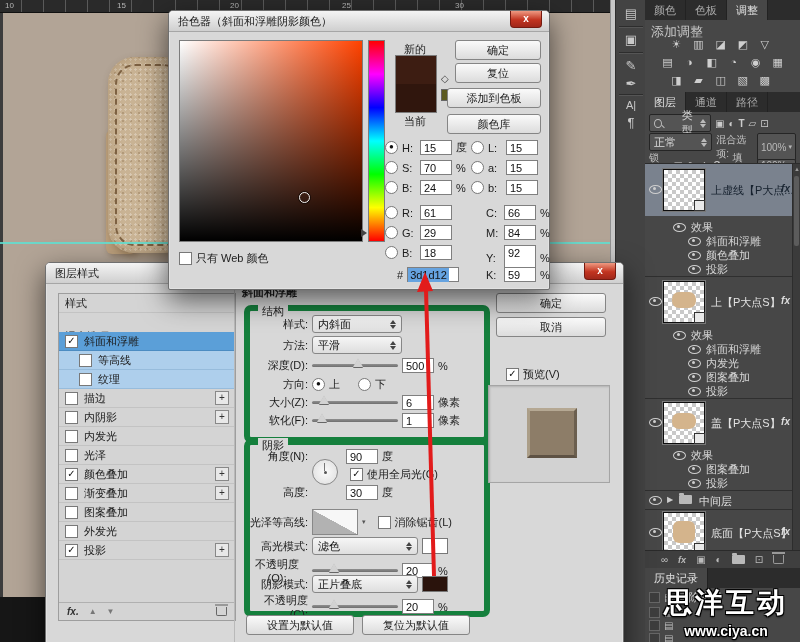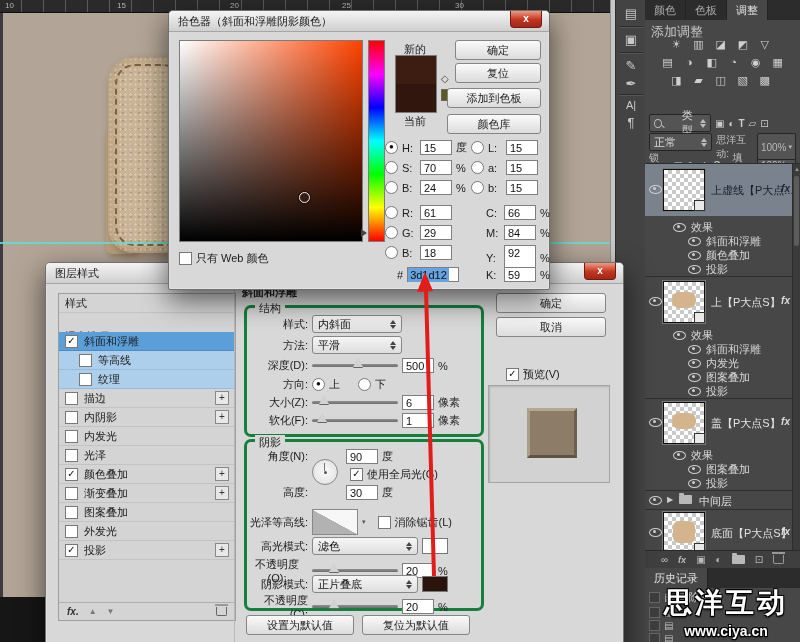--- a/index.html
+++ b/index.html
@@ -78,21 +78,21 @@
        font-size:11px;color:#1c1c1c;text-align:center;display:flex;align-items:center;justify-content:center;}
   .inp{background:#fff;border:1px solid #7f7f7f;font-size:11px;color:#111;padding:0 3px;
        line-height:15px;box-sizing:border-box;}
   .cb{display:inline-block;width:11px;height:11px;background:#fff;border:1px solid #787878;font-size:10px;
       line-height:10px;text-align:center;color:#111;flex:none;}
   .rd{display:inline-block;width:11px;height:11px;background:#fff;border:1px solid #787878;border-radius:50%;
       font-size:8px;line-height:10px;text-align:center;color:#111;flex:none;}
   .frow{position:absolute;display:flex;align-items:center;gap:4px;font-size:11px;color:#1c1c1c;}
   .dd{background:linear-gradient(#f6f6f6,#dedede);border:1px solid #878787;border-radius:3px;
       font-size:11px;color:#111;display:flex;align-items:center;padding:0 5px;height:18px;box-sizing:border-box;}
-  .grp{position:absolute;border:3px solid #15803d;border-radius:7px;text-decoration:underline;}
+  .grp{position:absolute;border:6px solid #15803d;border-radius:7px;text-decoration:underline;}
   .grplabel{position:absolute;top:-7px;left:8px;background:#d8d8d8;padding:0 4px;font-size:11px;color:#1c1c1c;}
   .track{position:absolute;height:3px;background:linear-gradient(#8f8f8f,#6f6f6f);border-radius:2px;}
   .sthumb{position:absolute;top:-6px;width:0;height:0;border-left:5px solid transparent;
       border-right:5px solid transparent;border-bottom:9px solid #d2d2d2;
       filter:drop-shadow(0 1px 0 #666);}
   .lsrow{position:absolute;left:0;width:100%;height:19px;display:flex;align-items:center;gap:6px;
       padding:0 6px;box-sizing:border-box;border-bottom:1px solid #c3c3c3;font-size:11px;color:#1c1c1c;}
   .plusbox{margin-left:auto;width:12px;height:12px;border:1px solid #888;background:#e8e8e8;
       font-size:10px;line-height:11px;text-align:center;color:#333;}
   .dial{width:24px;height:24px;border-radius:50%;background:radial-gradient(#fbfbfb,#dcdcdc);
@@ -160,38 +160,43 @@
       <span class="adjicon">▦</span>
     </div>
     <div class="abs" style="left:22px;top:74px">
       <span class="adjicon">◨</span>
       <span class="adjicon">▰</span>
       <span class="adjicon">◫</span>
       <span class="adjicon">▧</span>
       <span class="adjicon">▩</span>
     </div>
 
+    <div class="tabbar" style="top:92px">
+      <span class="dtab active">图层</span>
+      <span class="dtab">通道</span>
+      <span class="dtab">路径</span>
+    </div>
     <div class="abs" style="left:4px;top:114px;width:147px;display:flex;align-items:center;gap:4px">
       <div class="ddk" style="width:52px;height:16px">
         <span class="mag"></span>
         <span style="margin-left:20px">类型</span>
           <span class="spin"></span>
       </div>
       <span style="color:#ccc;font-size:10px">▣</span>
       <span style="color:#ccc;font-size:10px">◐</span>
       <span style="color:#ccc;font-size:10px;font-weight:bold">T</span>
       <span style="color:#ccc;font-size:10px">▱</span>
       <span style="color:#ccc;font-size:10px">⊡</span>
     </div>
     <div class="abs" style="left:4px;top:133px;width:147px;display:flex;gap:4px">
       <div class="ddk" style="width:62px;height:16px">
         <span>正常</span>
           <span class="spin"></span>
       </div>
-      <span style="font-size:10px;color:#c2c2c2">思洋互动:</span>
+      <span style="font-size:10px;color:#c2c2c2">混合选项:</span>
       <span class="chip">
           <span>100%</span>
           <span style="font-size:7px;margin-left:2px">▾</span>
         </span>
     </div>
     <div class="abs" style="left:4px;top:151px;width:147px;display:flex;align-items:center;gap:5px">
       <span style="font-size:10px;color:#c2c2c2">锁定:</span>
       <span style="color:#ccc;font-size:10px">▦</span>
       <span style="color:#ccc;font-size:10px">✎</span>
       <span style="color:#ccc;font-size:11px;font-weight:bold">+</span>

